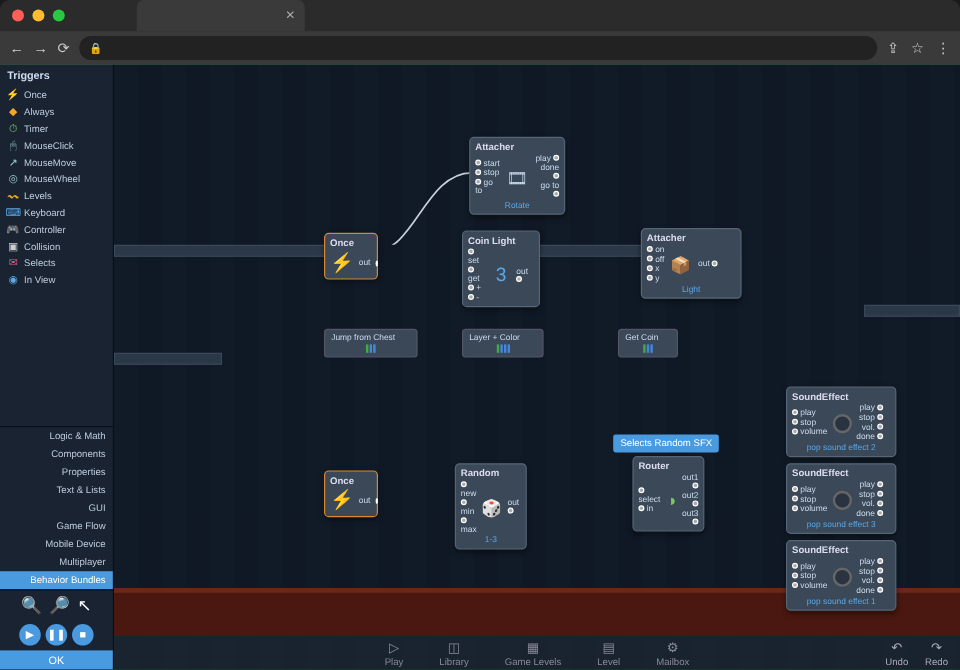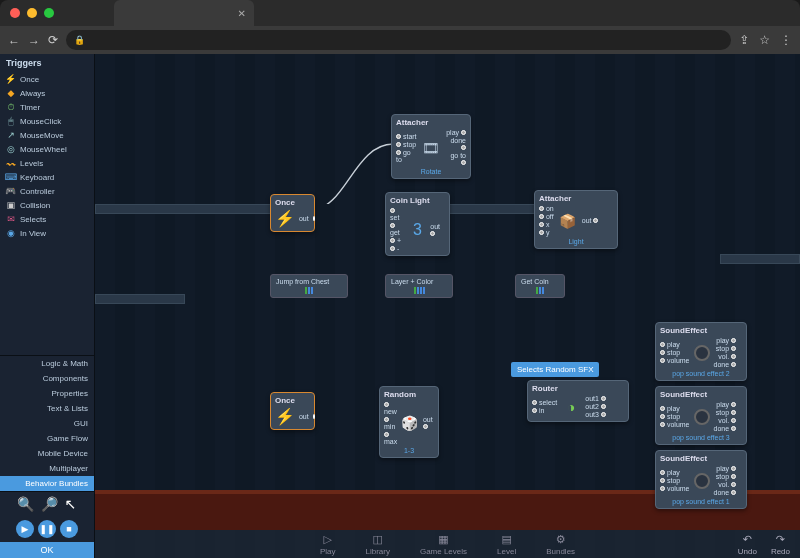--- a/index.html
+++ b/index.html
@@ -305,21 +305,21 @@
         <div class="node-icn dice">🎲</div>
         <div class="node-col">
             <span><span>out</span> <span class="port"></span></span>
           </div>
       </div>
       <div class="node-footer">1-3</div>
     </div>
 
     <div class="comment-node" style="left:416px; top:308px">Selects Random SFX</div>
 
-    <div class="node" style="left:432px; top:326px; width:102px">
+    <div class="node" style="left:432px; top:326px; width:60px">
       <div class="node-title">Router</div>
       <div class="node-body">
         <div class="node-col">
           <span><span class="port"></span> <span>select</span></span>
           <span><span class="port"></span> <span>in</span></span>
         </div>
         <div class="node-icn" style="color:#7c5">◑</div>
         <div class="node-col" style="text-align:right">
           <span><span>out1</span> <span class="port"></span></span>
           <span><span>out2</span> <span class="port"></span></span>
@@ -397,21 +397,21 @@
       <div class="bb-item">
           <span class="bb-ico">▦</span>
           <span>Game Levels</span>
         </div>
       <div class="bb-item">
           <span class="bb-ico">▤</span>
           <span>Level</span>
         </div>
       <div class="bb-item">
           <span class="bb-ico">⚙</span>
-          <span>Bundles</span>
+          <span>Mailbox</span>
         </div>
       <div class="bb-right">
         <div class="bb-item">
             <span class="bb-ico">↶</span>
             <span>Undo</span>
           </div>
         <div class="bb-item">
             <span class="bb-ico">↷</span>
             <span>Redo</span>
           </div>

